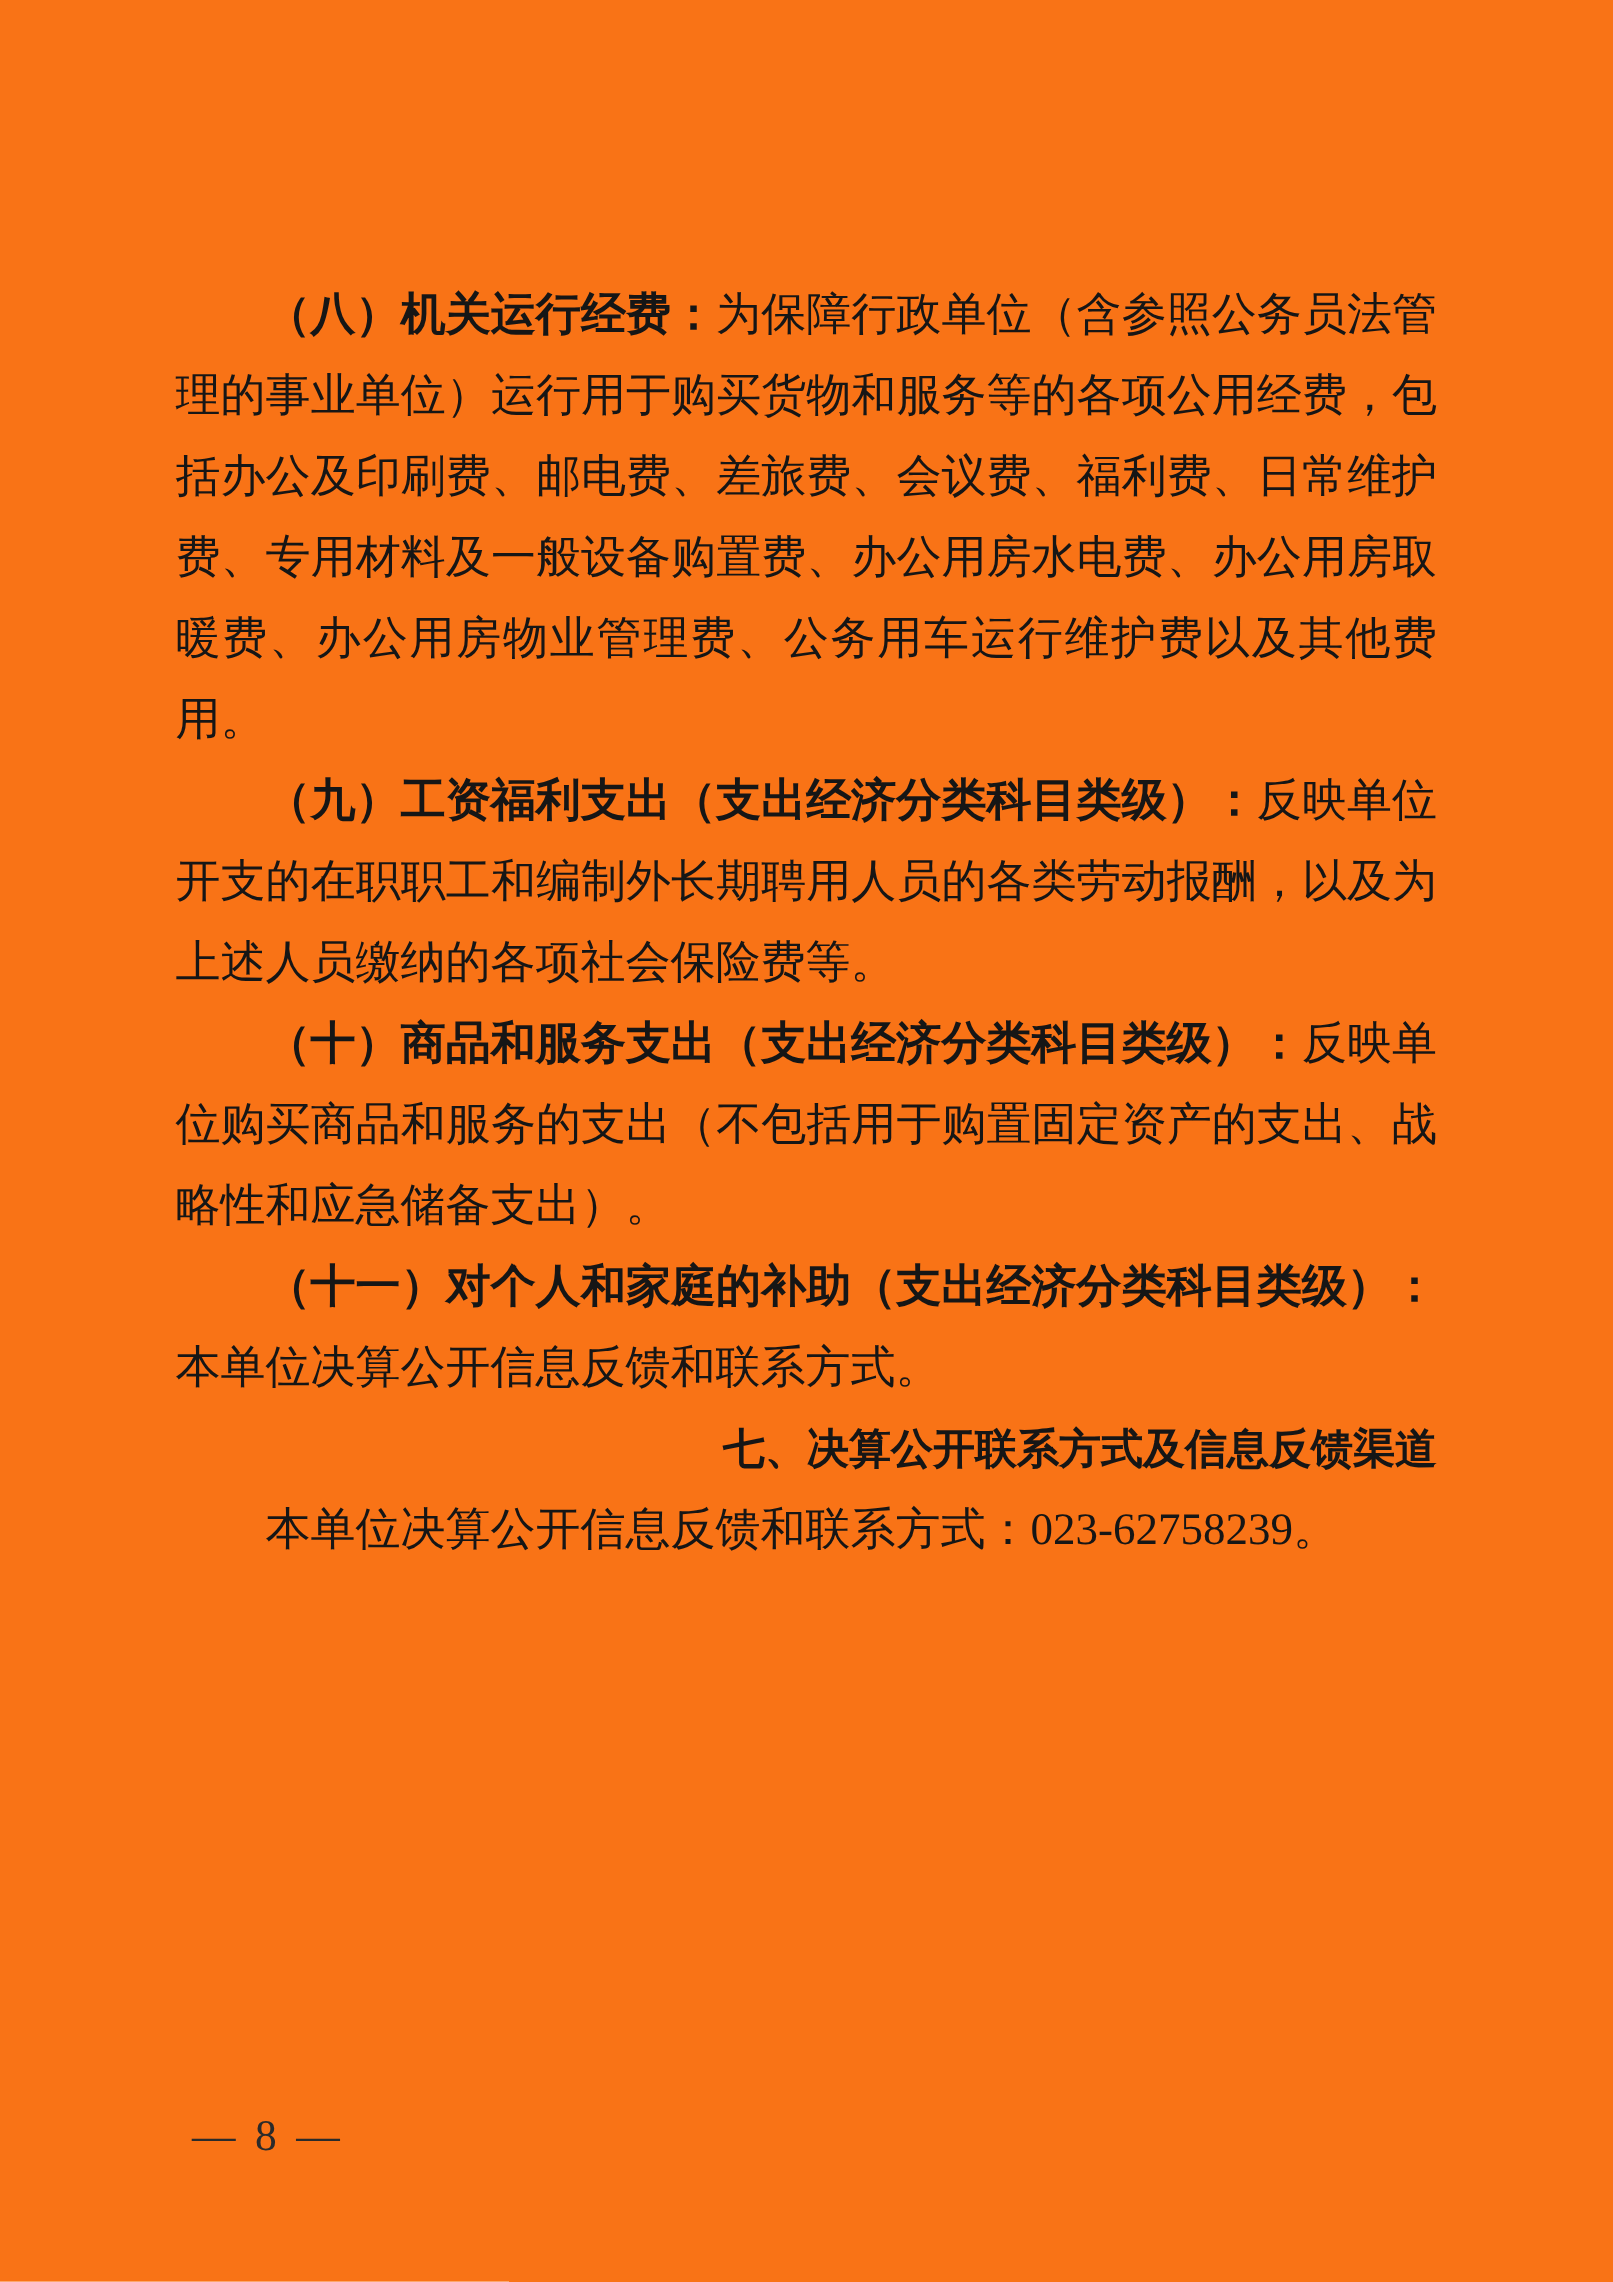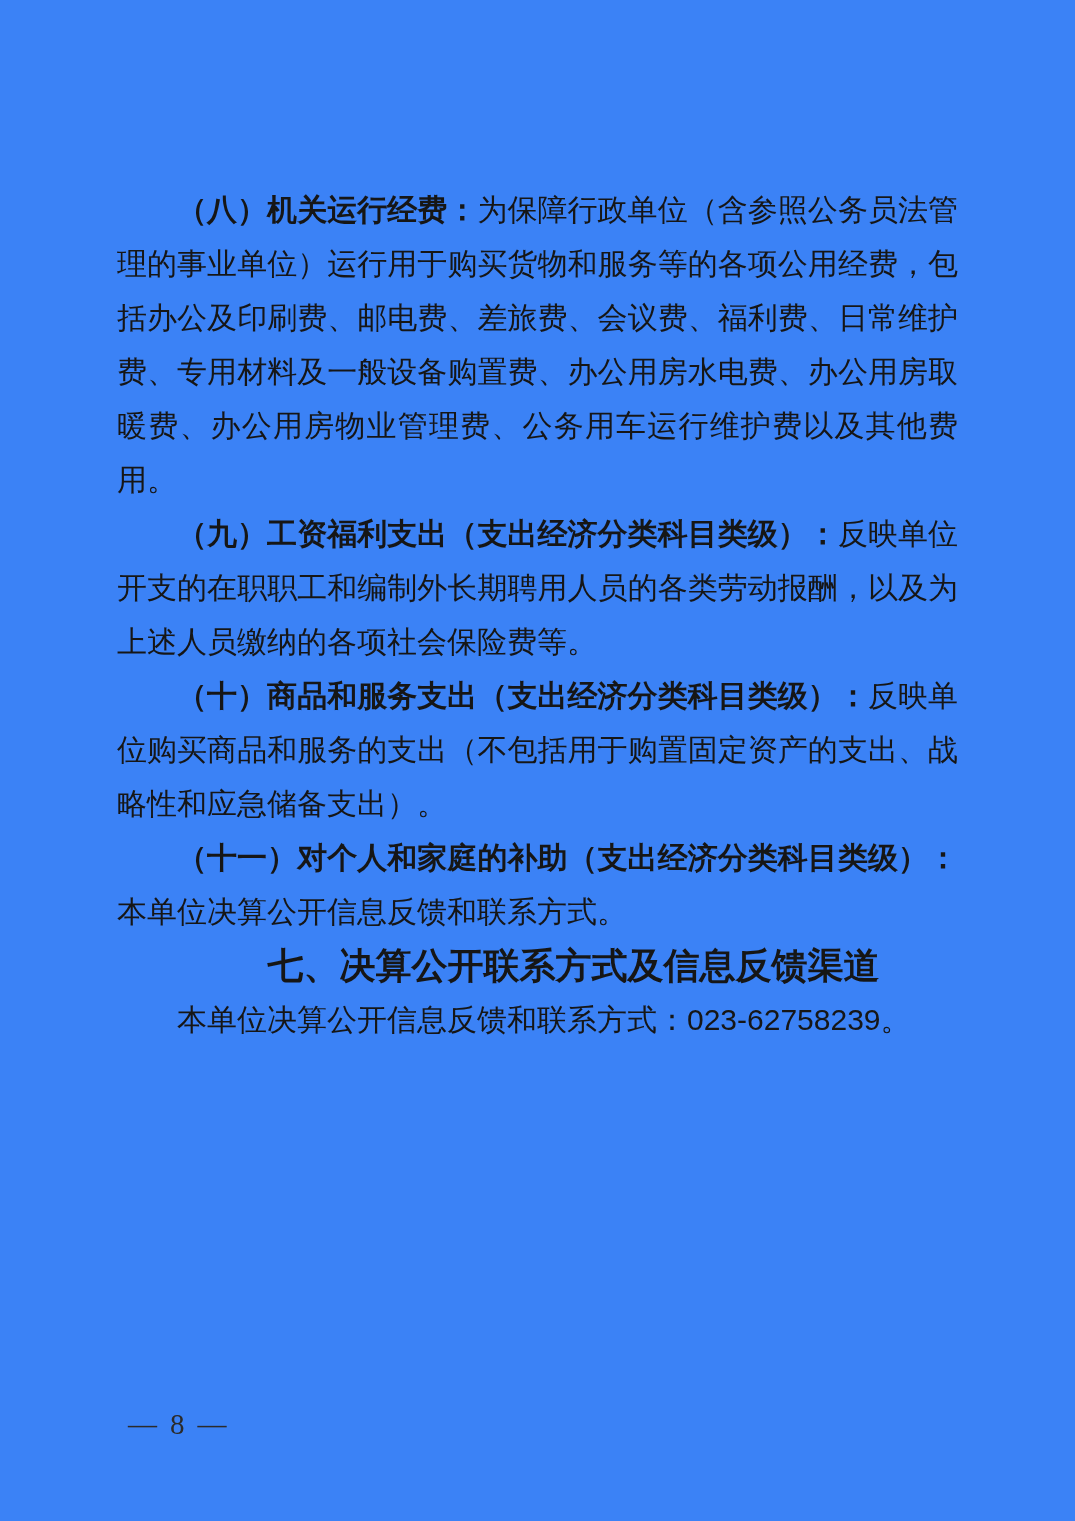--- a/index.html
+++ b/index.html
@@ -11,21 +11,21 @@
     width: 1075px;
     height: 1521px;
     position: relative;
     overflow: hidden;
     color: #161616;
     font-family: "Liberation Serif", serif;
   }
   .page {
     position: absolute;
     inset: 0;
-    background: #3b82f6;
+    background: #f97316;
   }
   .content {
     position: absolute;
     left: 117px;
     top: 183px;
     width: 841px;
     font-size: 30px;
     line-height: 54px;
     text-align: justify;
     text-justify: inter-ideograph;
@@ -35,33 +35,33 @@
     margin: 0;
     text-indent: 2em;
     font-family: "Liberation Serif", serif;
   }
   .para .lead {
     font-weight: bold;
   }
   .section-heading {
     margin: 0;
     text-indent: 2em;
-    font-size: 36px;
+    font-size: 28px;
     line-height: 54px;
     font-weight: bold;
     font-family: "Liberation Sans", sans-serif;
-    text-align: center;
+    text-align: right;
   }
   .contact-line {
     margin: 0;
     text-indent: 2em;
     text-align: left;
   }
   .contact-line .phone {
-    font-family: Liberation Sans, sans-serif;
+    font-family: Liberation Serif, serif;
   }
   .page-number {
     position: absolute;
     left: 128px;
     top: 1406px;
     font-size: 29px;
     line-height: 36px;
     color: #2b2b2b;
     font-family: "Liberation Serif", serif;
     display: flex;

